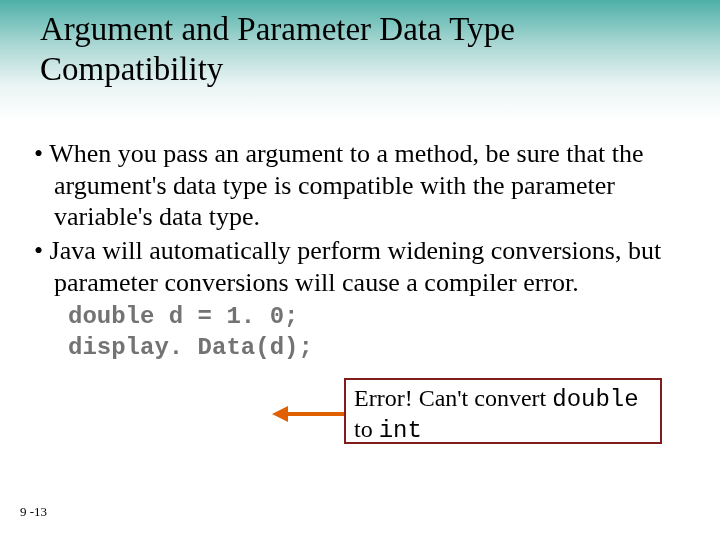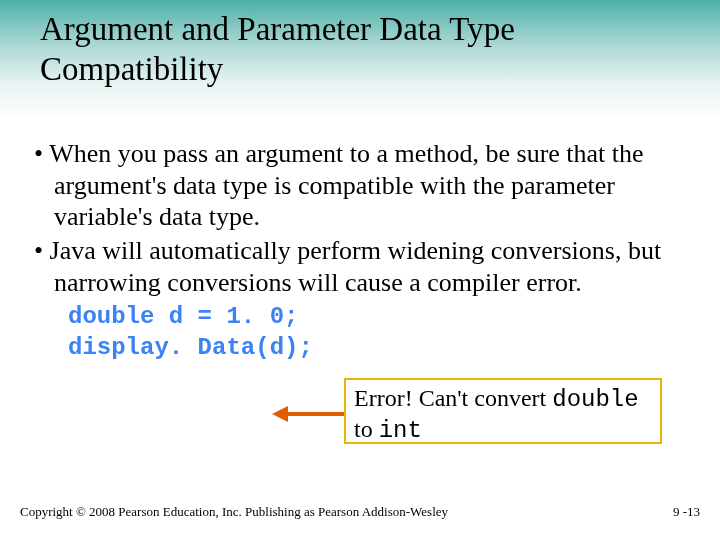--- a/index.html
+++ b/index.html
@@ -36,32 +36,32 @@
     padding-left: 34px;
     text-indent: -20px;
   }
   .bullet-item::before {
     content: "• ";
   }
   .code-block {
     font-family: "Courier New", Courier, monospace;
     font-weight: bold;
     font-size: 24px;
-    color: #3b82f6;
+    color: #737373;
     margin-left: 48px;
     margin-top: 0;
     line-height: 1.3;
   }
   .error-box {
     position: absolute;
     left: 344px;
     top: 378px;
     width: 318px;
     height: 66px;
-    border: 2px solid #eab308;
+    border: 2px solid #7f1d1d;
     padding: 4px 8px;
     font-size: 24px;
     line-height: 1.2;
     color: #000;
   }
   .error-box .mono {
     font-family: "Courier New", Courier, monospace;
   }
   .arrow {
     position: absolute;
@@ -84,33 +84,32 @@
 </head>
 <body>
 
 <div class="header">
   <h1 class="title">Argument and Parameter Data Type Compatibility</h1>
 </div>
 
 <div class="content">
   <ul class="bullet-list">
     <li class="bullet-item">When you pass an argument to a method, be sure that the argument's data type is compatible with the parameter variable's data type.</li>
-    <li class="bullet-item">Java will automatically perform widening conversions, but narrowing conversions will cause a compiler error.</li>
+    <li class="bullet-item">Java will automatically perform widening conversions, but parameter conversions will cause a compiler error.</li>
   </ul>
   <div class="code-block">
     <div>double d = 1. 0;</div>
     <div>display. Data(d);</div>
   </div>
 </div>
 
 <div class="error-box">
   <span>Error! Can't convert </span><span class="mono">double</span><span> to </span><span class="mono">int</span>
 </div>
 
 <svg class="arrow" viewBox="0 0 72 20">
   <line x1="72" y1="10" x2="12" y2="10" stroke="#e06000" stroke-width="4"></line>
   <polygon points="0,10 16,2 16,18" fill="#e06000"></polygon>
 </svg>
 
 <div class="footer">
-  <span>Copyright © 2008 Pearson Education, Inc. Publishing as Pearson Addison-Wesley</span>
   <span>9 -13</span>
 </div>
 
 </body></html>

